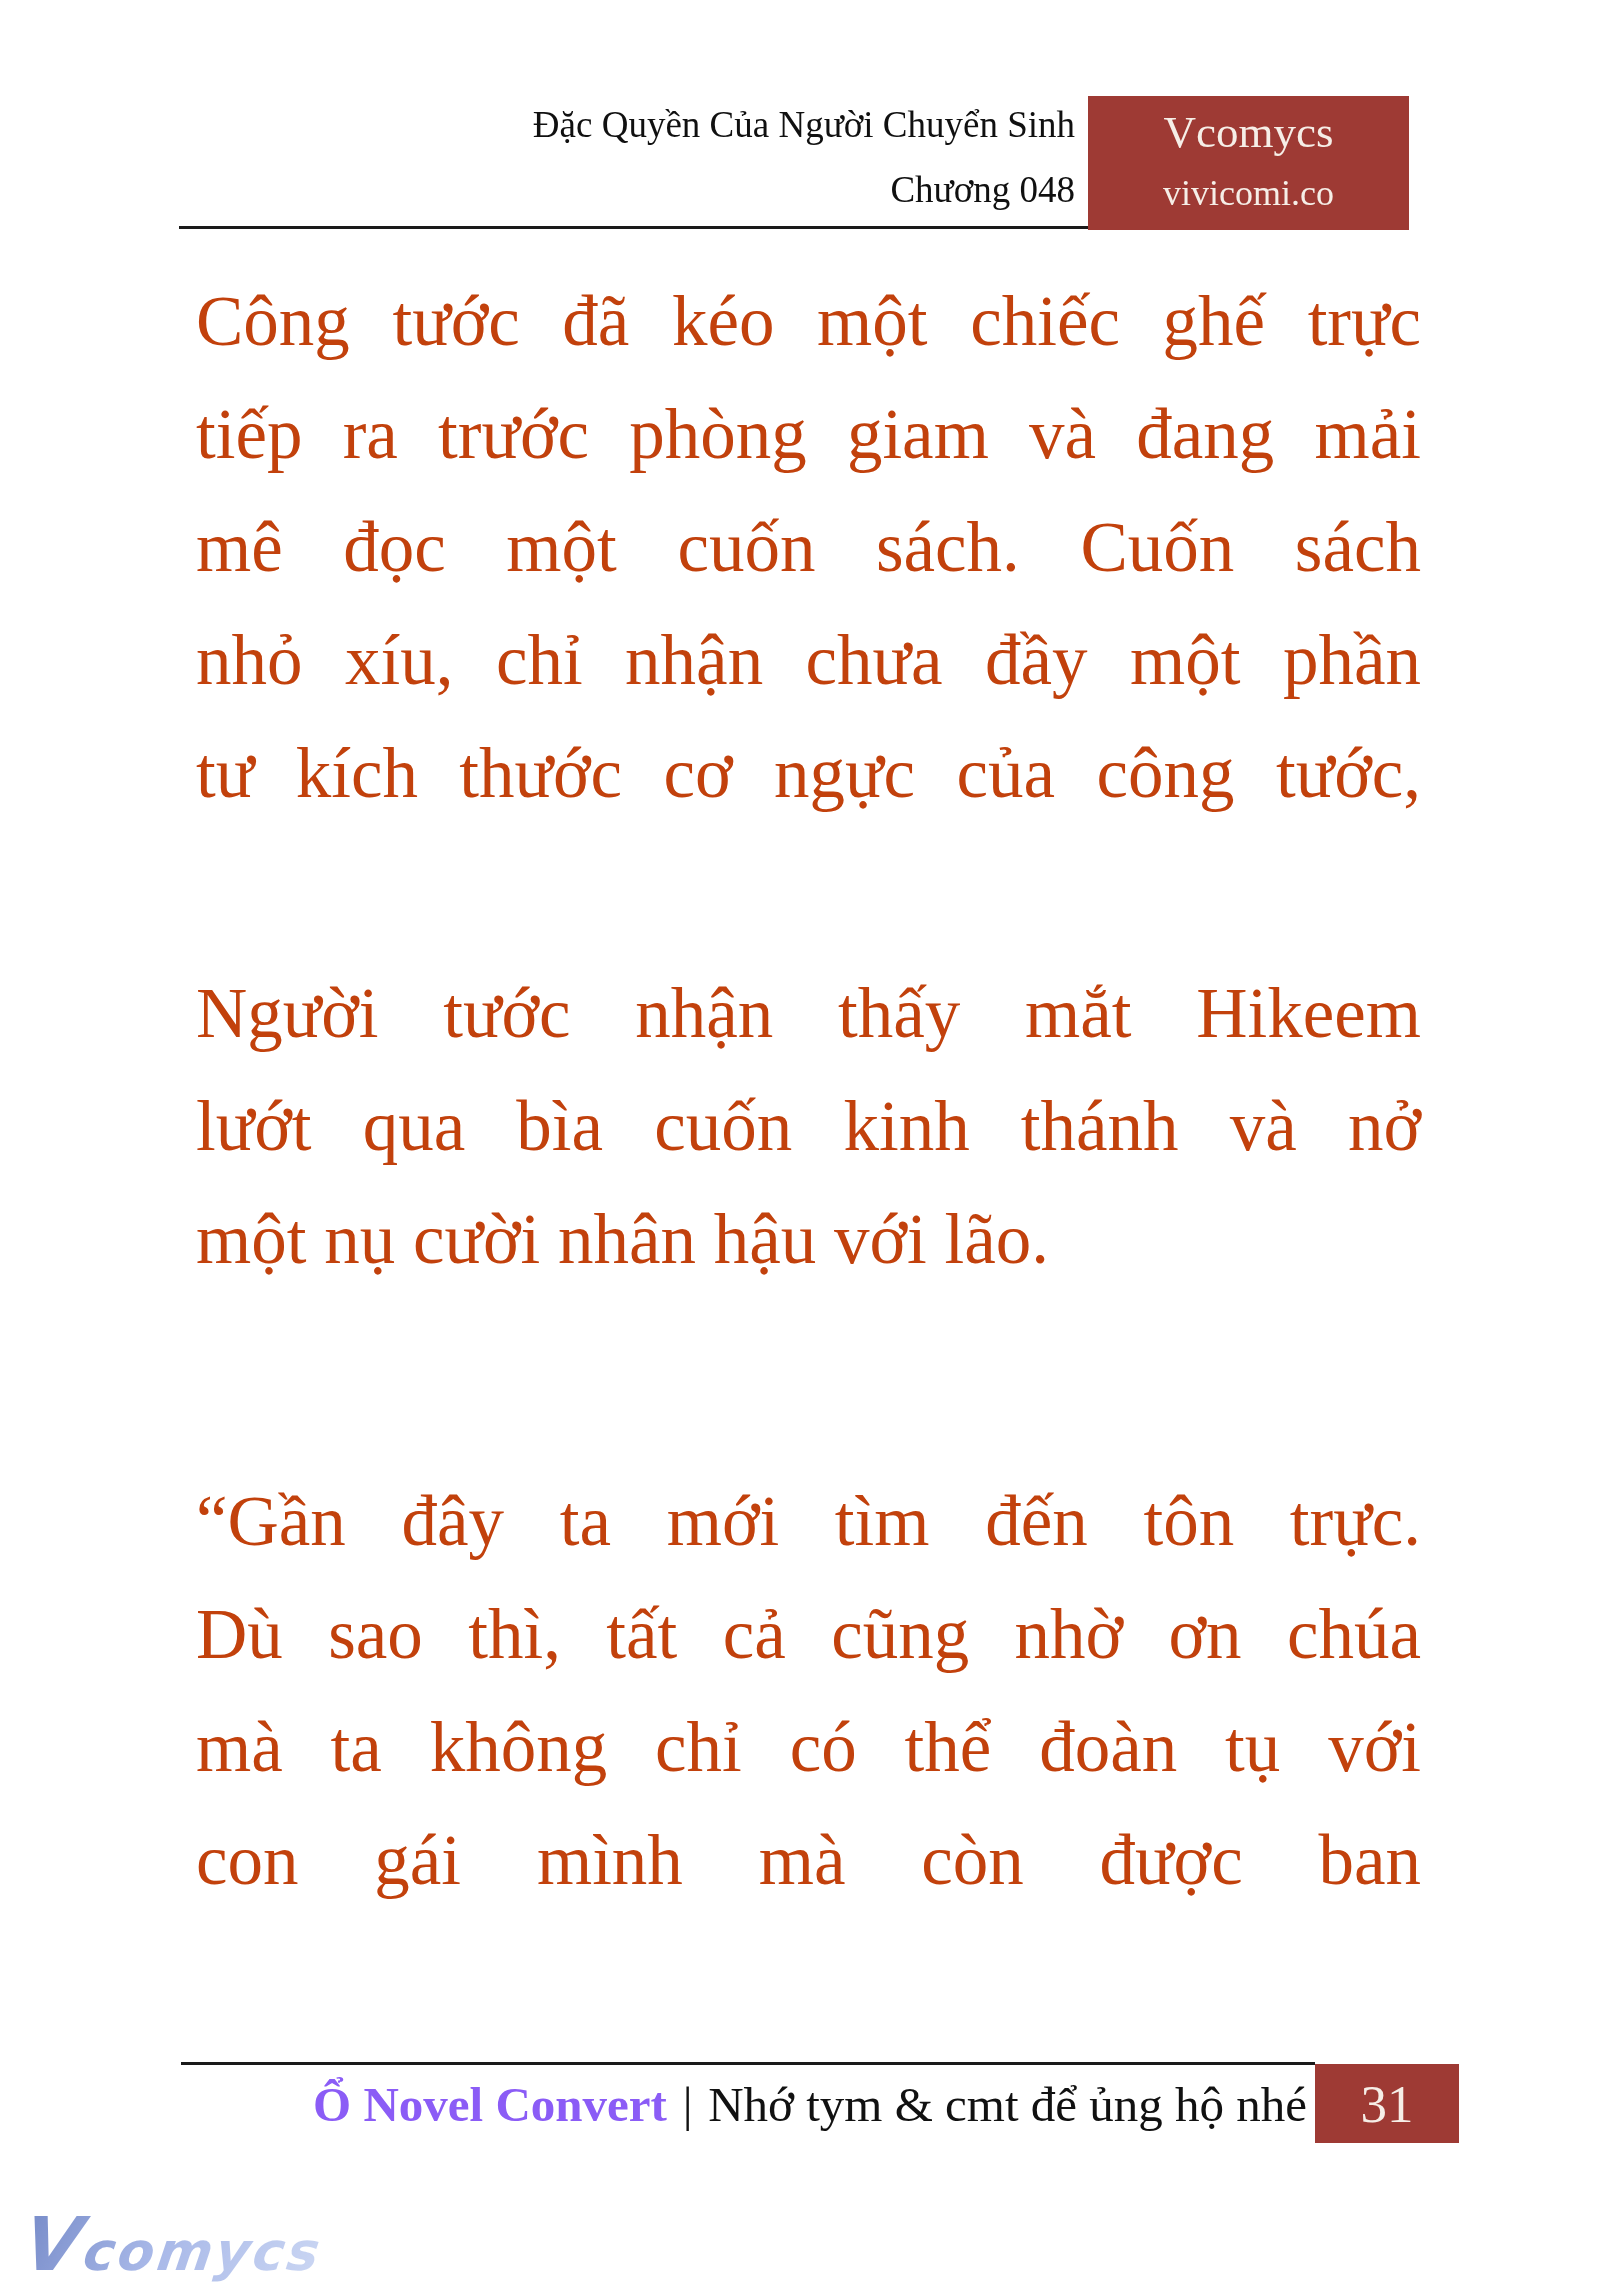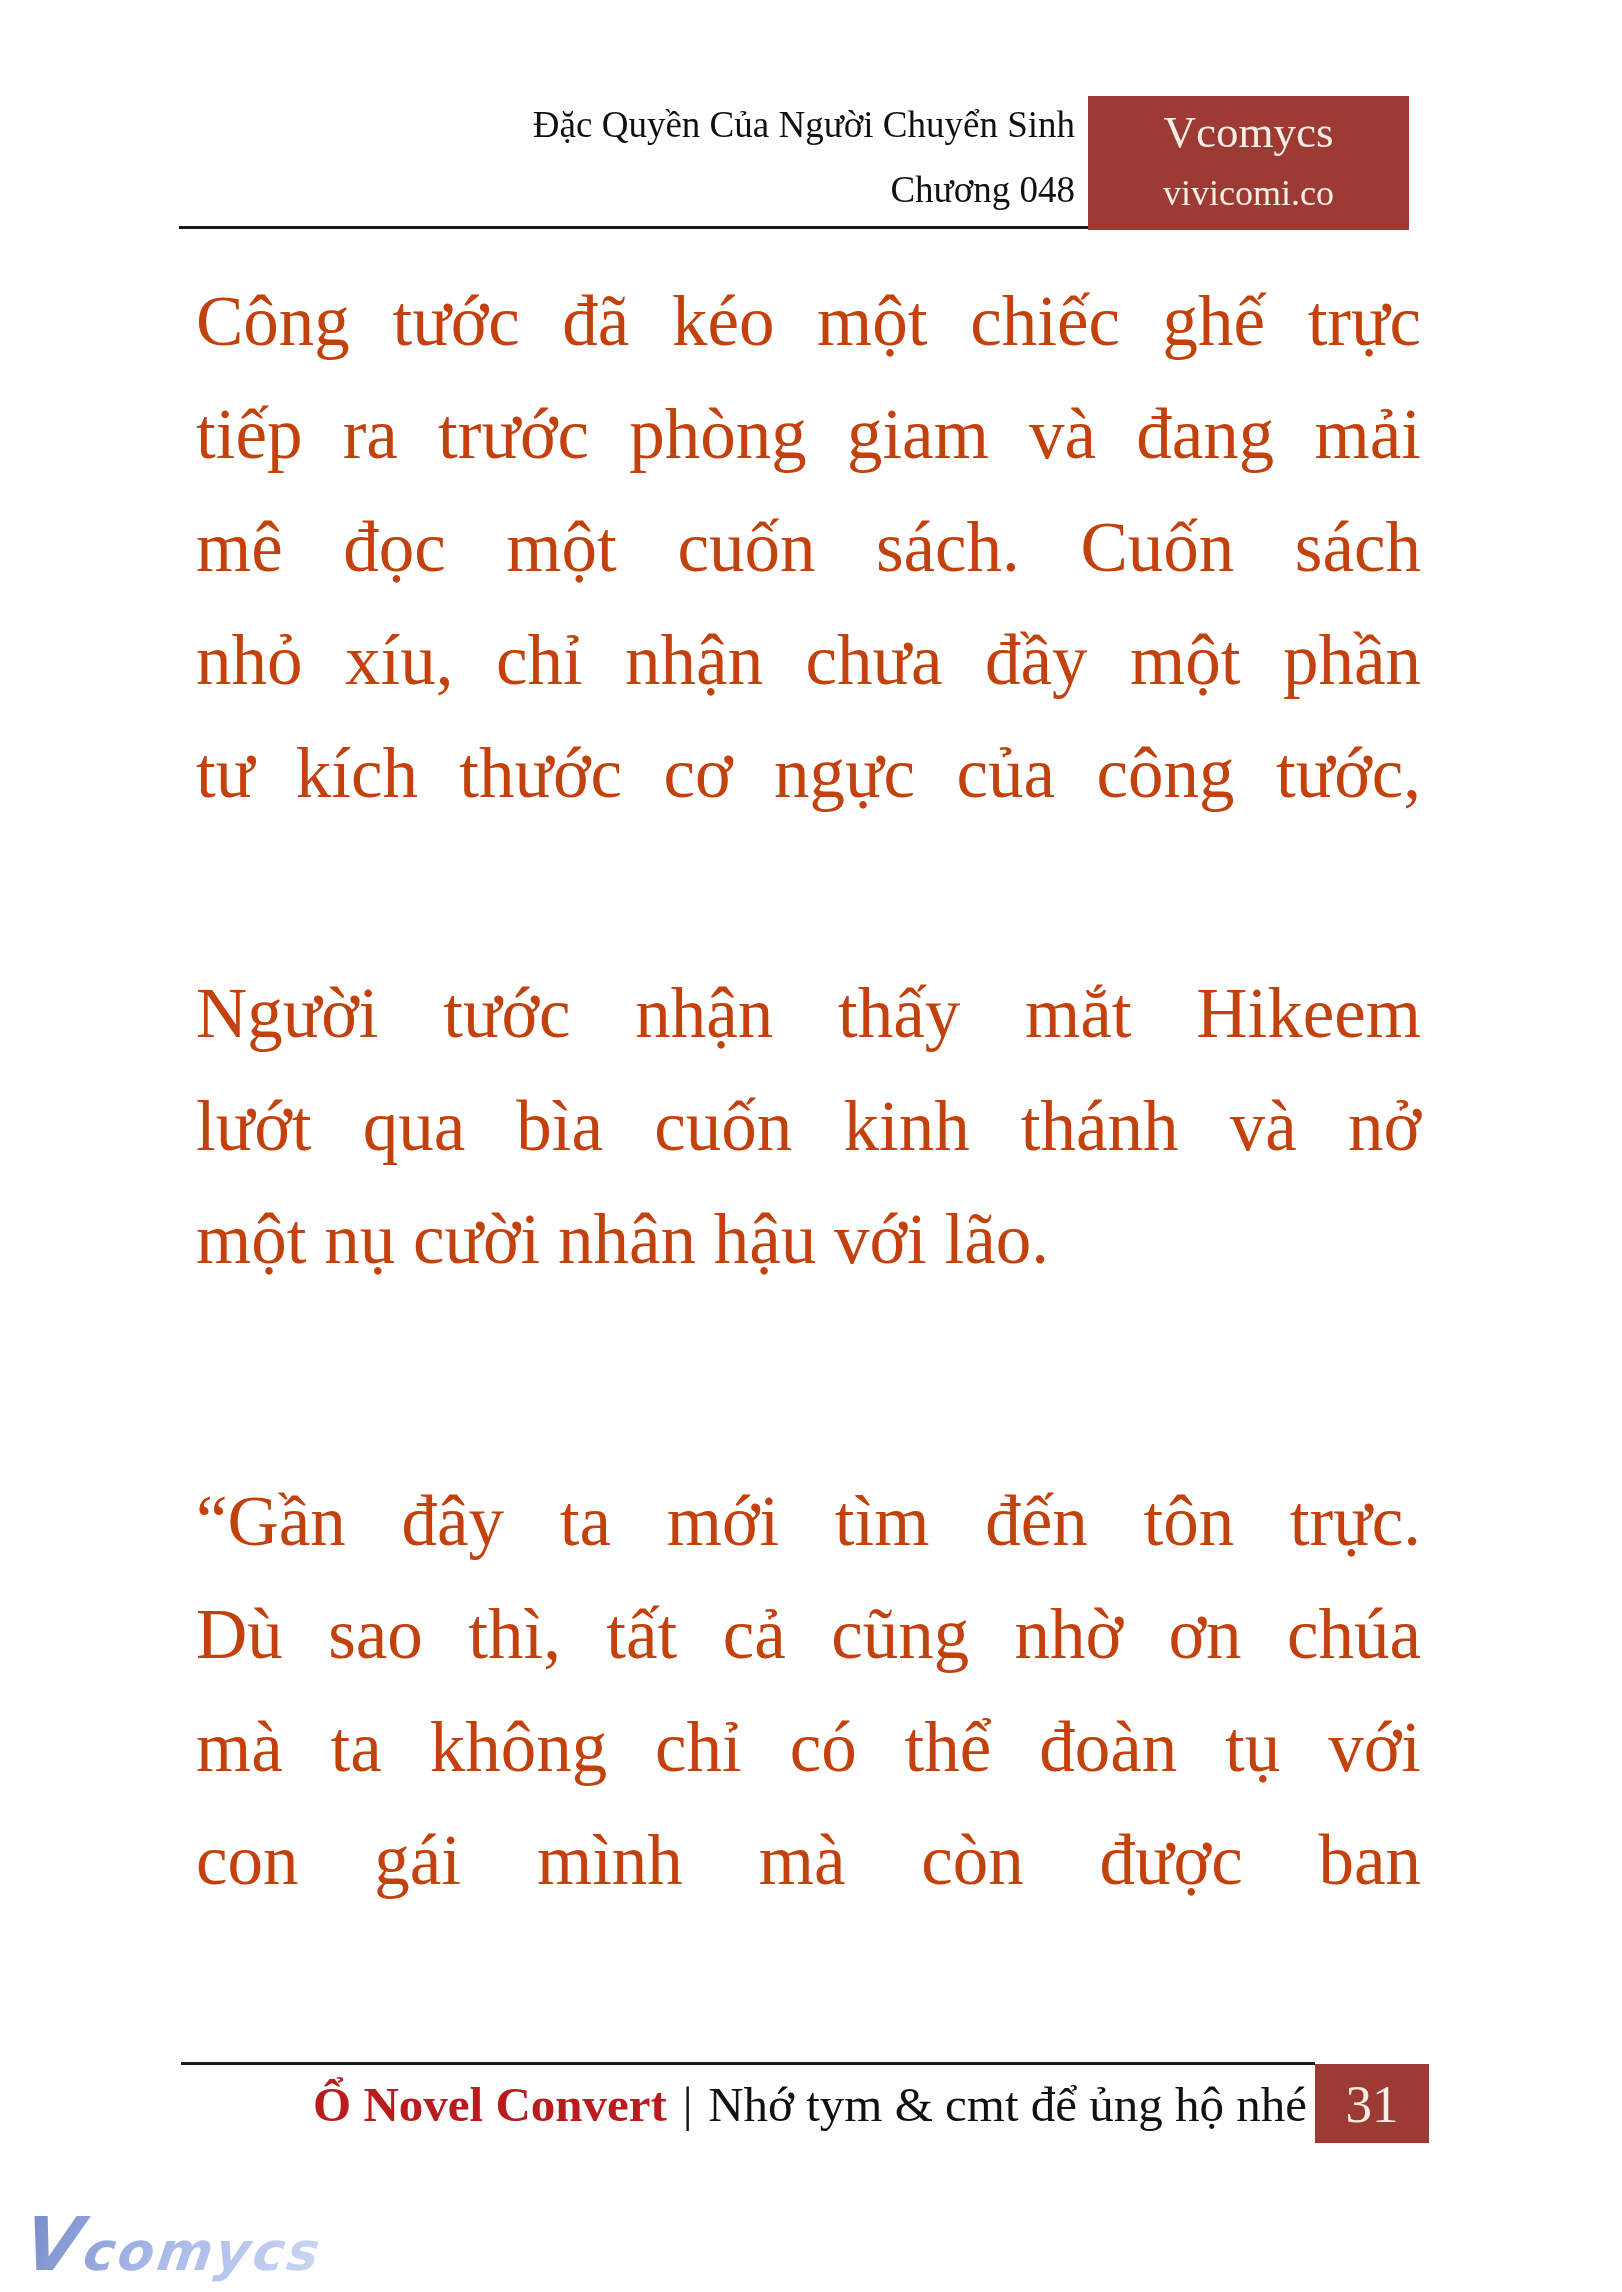--- a/index.html
+++ b/index.html
@@ -58,25 +58,25 @@
   .footer-rule {
     position:absolute; left:181px; top:2062px;
     width:1134px; height:2.9px; background:#1a1a1a;
   }
   .footer-line {
     position:absolute; top:2070px; right:315px;
     font-size:49px; line-height:69px;
     color:#111111;
     white-space:nowrap;
   }
-  .footer-brand { color:#b91c1c; font-weight:bold; }
+  .footer-brand { color:#8b5cf6; font-weight:bold; }
   .footer-sep { color:#111111; font-weight:normal; margin:0 15.7px; }
   .page-num-box {
     position:absolute; left:1315px; top:2064px;
-    width:114px; height:79px;
+    width:144px; height:79px;
     background:#9E3A34; color:#F6EEE7;
     font-size:53px;
     display:flex; align-items:center; justify-content:center;
   }
 
   
   .watermark {
     position:absolute; left:24.5px; top:2201px;
     font-family:"DejaVu Sans","Liberation Sans",sans-serif;
     font-style:italic; font-weight:bold;

